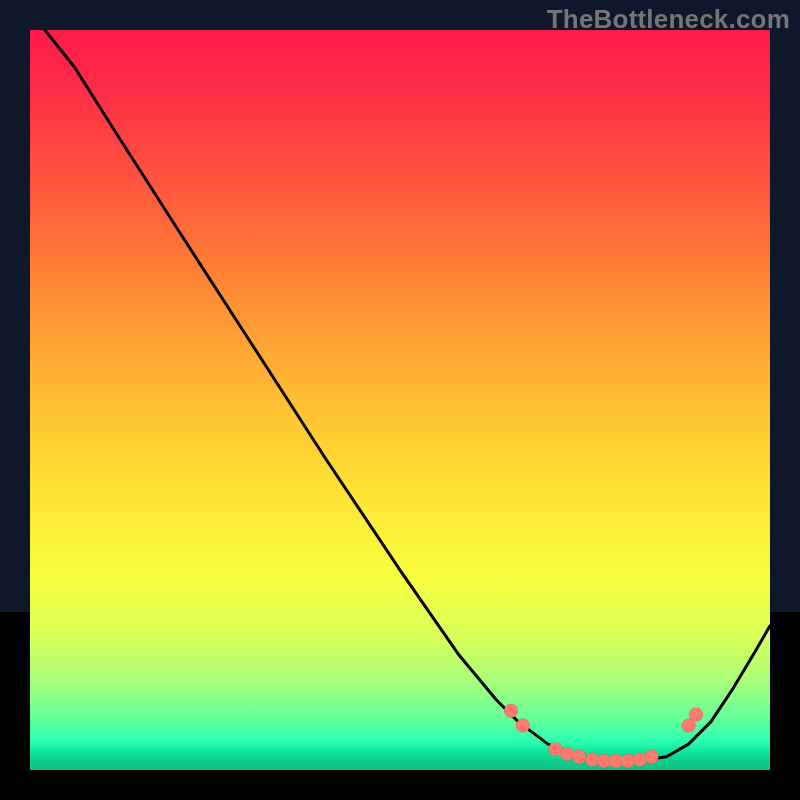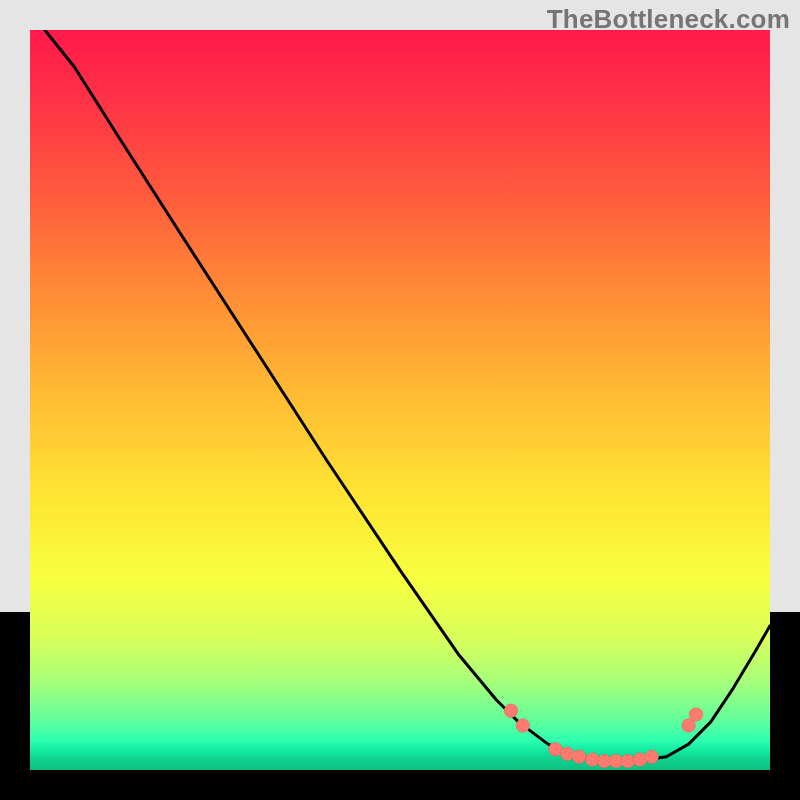--- a/index.html
+++ b/index.html
@@ -7,21 +7,21 @@
     padding: 0;
     width: 800px;
     height: 800px;
     overflow: hidden;
     background: #000;
   }
   .stage {
     position: relative;
     width: 800px;
     height: 612px;
-    background: #e5e5e5;
+    background: #0f172a;
   }
   .plot-area {
     position: absolute;
     left: 30px;
     top: 30px;
     width: 740px;
     height: 740px;
     background: linear-gradient(
       to bottom,
       #ff1a4b 0%,

